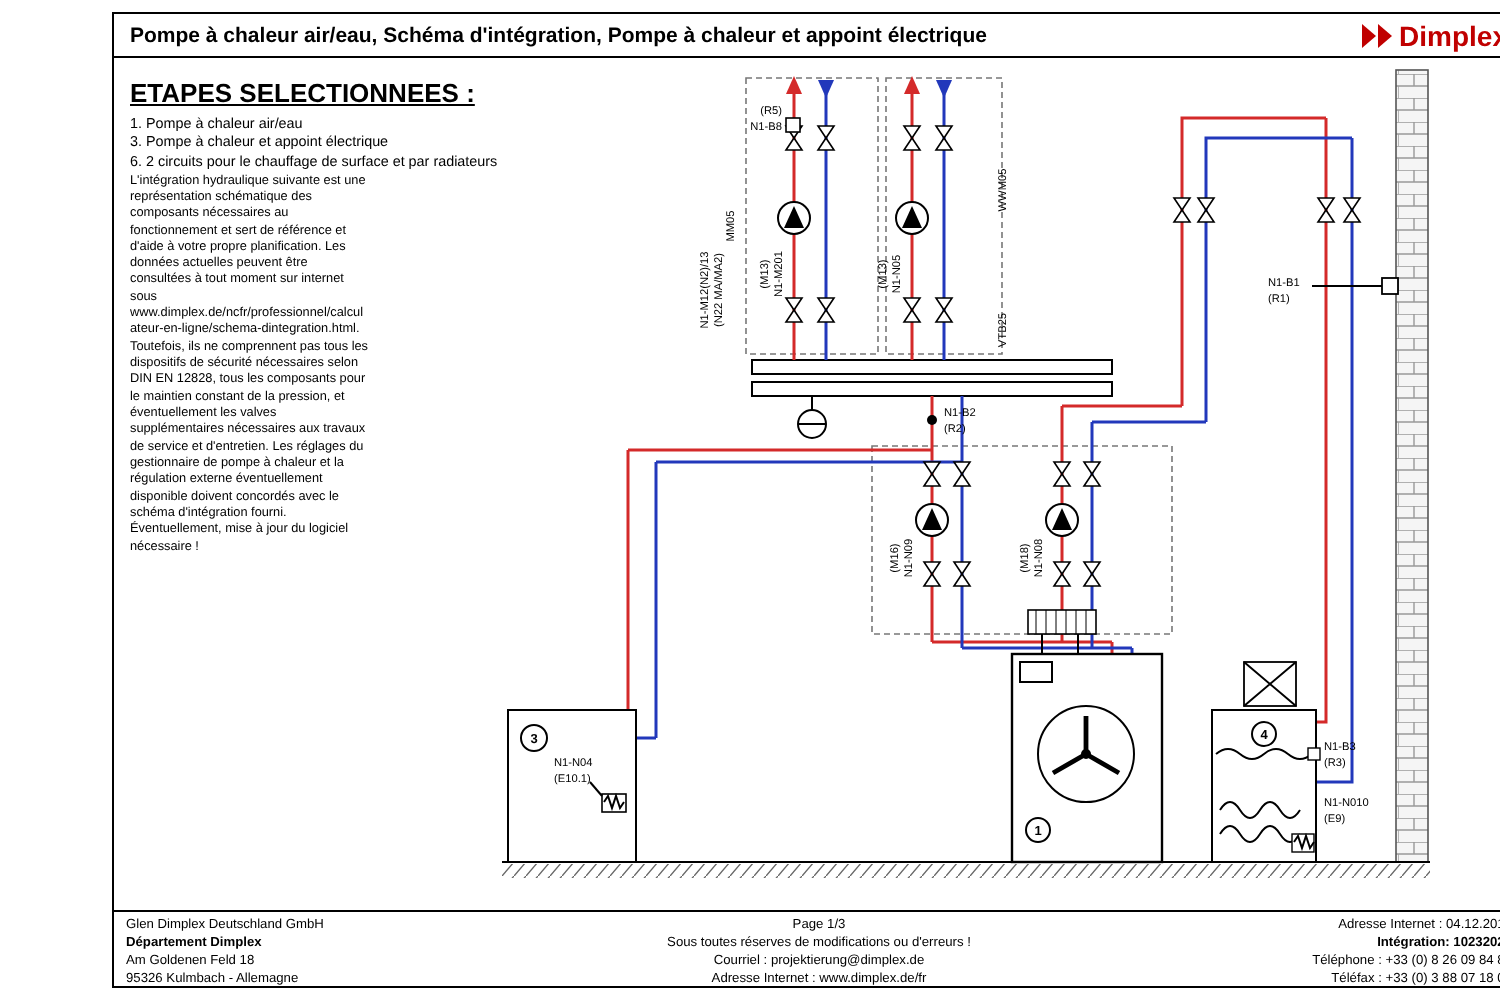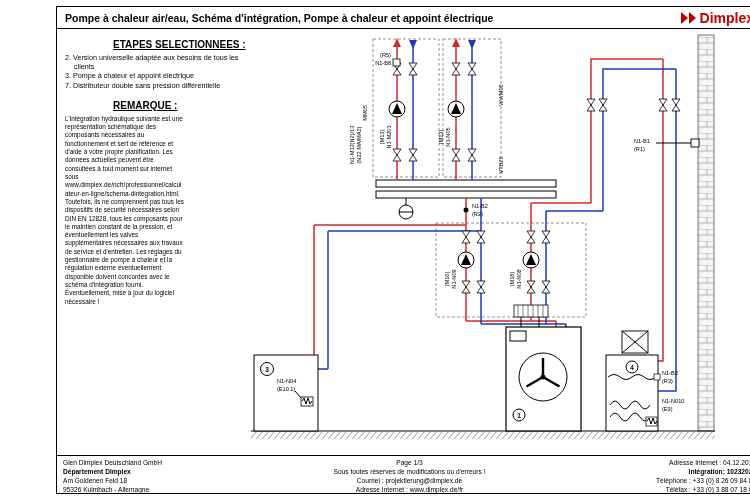--- a/index.html
+++ b/index.html
@@ -4,21 +4,21 @@
 <style>
   html,body{margin:0;padding:0;}
   body{width:750px;height:500px;background:#fff;position:relative;overflow:hidden;
        font-family:"Liberation Sans",sans-serif;color:#000;}
   .frame{position:absolute;left:56px;top:6px;width:705px;height:486px;border:1px solid #000;background:#fff;}
   .header{position:absolute;top:0;left:0;right:0;height:22px;border-bottom:1px solid #000;
           display:flex;align-items:center;justify-content:space-between;padding:0 8px;box-sizing:border-box;}
   .title{font-size:10.5px;font-weight:bold;}
   .logo{display:flex;align-items:center;gap:3px;color:#c00000;font-weight:bold;font-size:14px;}
   .sidebar{position:absolute;left:8px;top:32px;width:186px;font-size:7.2px;line-height:1.2;}
-  .shead{font-weight:bold;text-decoration:underline;font-size:10px;margin-bottom:3px;margin-left:48px;}
+  .shead{font-weight:bold;text-decoration:underline;font-size:13px;margin-bottom:3px;}
   .remark-head{margin-top:9px;}
   .step{padding-left:9px;text-indent:-9px;margin-bottom:1px;}
   .remark{width:120px;font-size:6.4px;line-height:1.3;text-align:left;word-wrap:break-word;}
   .diagram{position:absolute;left:194px;top:18px;}
   .footer{position:absolute;left:0;right:0;bottom:0;height:38px;border-top:1px solid #000;
           display:flex;font-size:6.6px;line-height:1.35;box-sizing:border-box;padding:3px 6px;}
   .fcol{flex:1;}
   .fcenter{text-align:center;}
   .fright{text-align:right;}
   .bold{font-weight:bold;}
@@ -40,24 +40,23 @@
       <svg width="17" height="14" viewBox="0 0 17 14">
         <path d="M1,1 L8,7 L1,13 Z" fill="#c00000"></path>
         <path d="M9,1 L16,7 L9,13 Z" fill="#c00000"></path>
       </svg>
       <span>Dimplex</span>
     </div>
   </div>
 
   <div class="sidebar">
     <div class="shead">ETAPES SELECTIONNEES :</div>
-    <div class="step">2. Version universelle adaptée aux besoins de tous les clients</div>
+    <div class="step">1. Pompe à chaleur air/eau</div>
     <div class="step">3. Pompe à chaleur et appoint électrique</div>
-    <div class="step">7. Distributeur double sans pression différentielle</div>
-    <div class="shead remark-head">REMARQUE :</div>
+    <div class="step">6. 2 circuits pour le chauffage de surface et par radiateurs</div>
     <div class="remark">L'intégration hydraulique suivante est une représentation schématique des composants nécessaires au fonctionnement et sert de référence et d'aide à votre propre planification. Les données actuelles peuvent être consultées à tout moment sur internet sous www.dimplex.de/ncfr/professionnel/calculateur-en-ligne/schema-dintegration.html. Toutefois, ils ne comprennent pas tous les dispositifs de sécurité nécessaires selon DIN EN 12828, tous les composants pour le maintien constant de la pression, et éventuellement les valves supplémentaires nécessaires aux travaux de service et d'entretien. Les réglages du gestionnaire de pompe à chaleur et la régulation externe éventuellement disponible doivent concordés avec le schéma d'intégration fourni. Éventuellement, mise à jour du logiciel nécessaire !</div>
   </div>
 
   <svg class="diagram" width="470" height="426" viewBox="0 0 470 426">
     <defs>
       <pattern id="brick" width="16" height="12" patternUnits="userSpaceOnUse">
         <rect width="16" height="12" fill="#f5f5f5"></rect>
         <path d="M0,0H16 M0,6H16 M8,0V6 M0,6V12" stroke="#999" stroke-width="0.7" fill="none"></path>
       </pattern>
       <pattern id="hatch" width="6" height="7" patternUnits="userSpaceOnUse">

